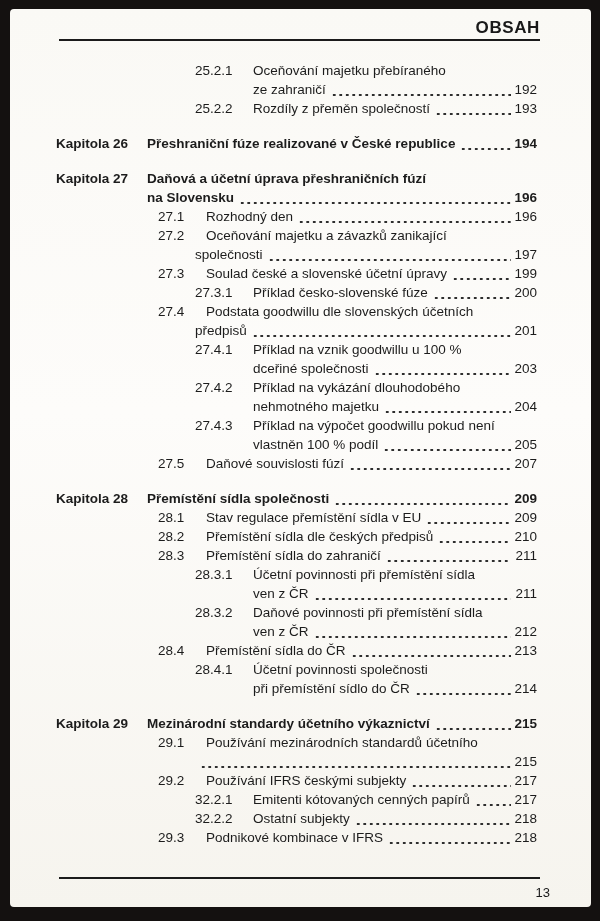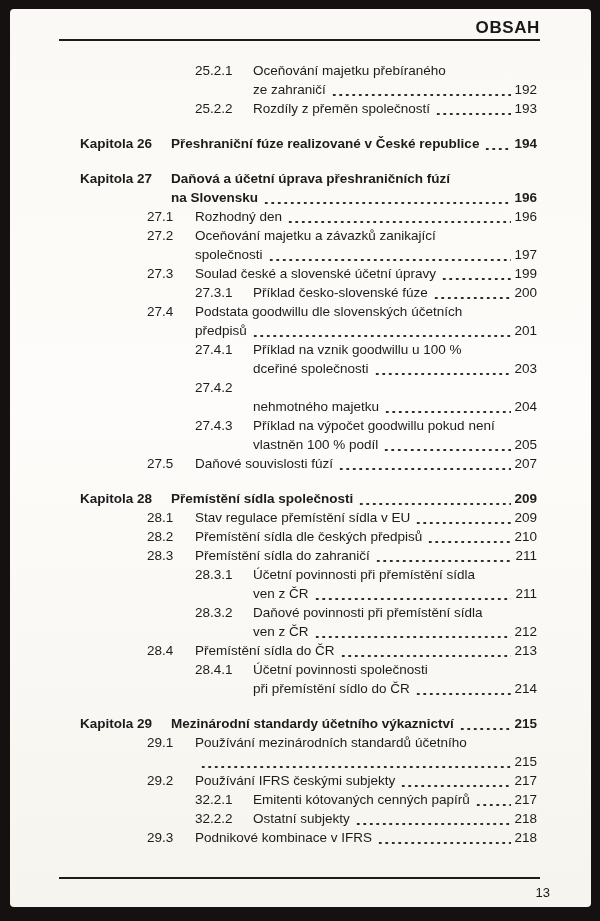--- a/index.html
+++ b/index.html
@@ -40,25 +40,25 @@
     font-size: 13.5px;
     line-height: 19px;
   }
   .toc-row {
     display: flex;
     align-items: baseline;
     height: 19px;
     white-space: nowrap;
   }
   .toc-row.gap { margin-top: 16px; }
-  .toc-row.bold { font-weight: bold; margin-left: 24px; }
+  .toc-row.bold { font-weight: bold; }
   .label { flex: 0 0 auto; }
   .ind-chapter .label { width: 91px; }
   .ind-section { padding-left: 91px; }
-  .ind-section .label { width: 48px; }
+  .ind-section .label { width: 48px; margin-left: 11px; }
   .ind-subsection { padding-left: 139px; }
   .ind-subsection .label { width: 58px; }
   .ind-cont-2 { padding-left: 91px; }
   .ind-cont-3 { padding-left: 139px; }
   .ind-cont-4 { padding-left: 197px; }
   .title { flex: 0 0 auto; }
   .dots {
     flex: 1 1 8px;
     min-width: 0;
     height: 4px;
@@ -168,20 +168,21 @@
 
   </div>
       <div class="toc-row ind-cont-4">
 
     <span class="title">dceřiné společnosti</span>
     <span class="dots"></span>
     <span class="pg">203</span>
   </div>
       <div class="toc-row ind-subsection">
     <span class="label">27.4.2</span>
+    <span class="title">Příklad na vykázání dlouhodobého</span>
 
   </div>
       <div class="toc-row ind-cont-4">
 
     <span class="title">nehmotného majetku</span>
     <span class="dots"></span>
     <span class="pg">204</span>
   </div>
       <div class="toc-row ind-subsection">
     <span class="label">27.4.3</span>

